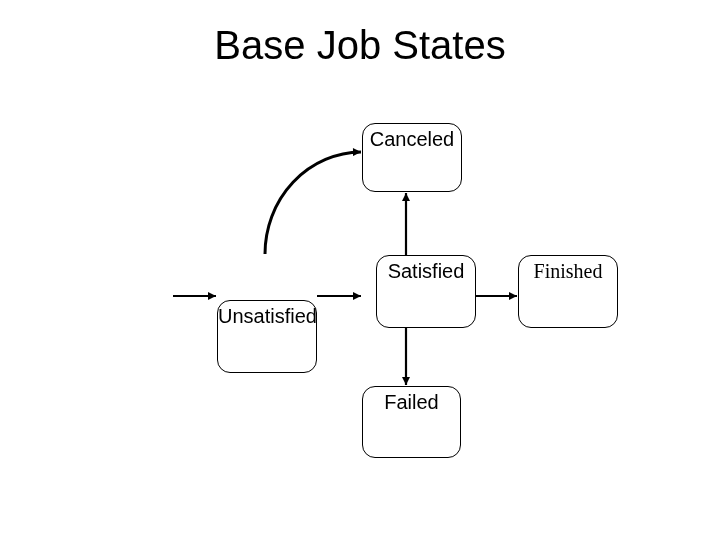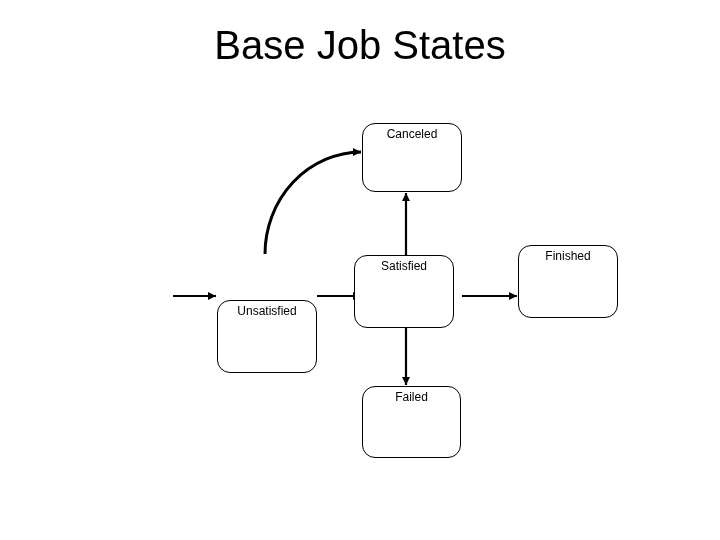--- a/index.html
+++ b/index.html
@@ -33,30 +33,30 @@
     position: absolute;
     box-sizing: border-box;
     border: 1px solid #000000;
     border-radius: 13px;
     background: #ffffff;
   }
   .state-label {
     display: block;
     text-align: center;
     padding-top: 3px;
-    font-size: 12px;
+    font-size: 20px;
     line-height: 1.2;
     color: #000000;
     white-space: nowrap;
   }
   .pos-canceled    { left: 362px; top: 123px; width: 100px; height: 69px; }
   .pos-new         { left:  83px; top: 255px; width:  90px; height: 73px; }
   .pos-unsatisfied { left: 217px; top: 255px; width: 100px; height: 73px; margin-top: 45px; }
-  .pos-satisfied   { left: 354px; top: 255px; width: 100px; height: 73px; }
-  .pos-finished    { left: 518px; top: 245px; width: 100px; height: 73px; }
+  .pos-satisfied   { left: 376px; top: 255px; width: 100px; height: 73px; }
+  .pos-finished    { left: 518px; top: 255px; width: 100px; height: 73px; font-family: Liberation Serif, serif; }
   .pos-failed      { left: 362px; top: 386px; width:  99px; height: 72px; }
   .edge-layer {
     position: absolute;
     left: 0;
     top: 0;
     width: 720px;
     height: 540px;
     pointer-events: none;
   }
   .edge {

